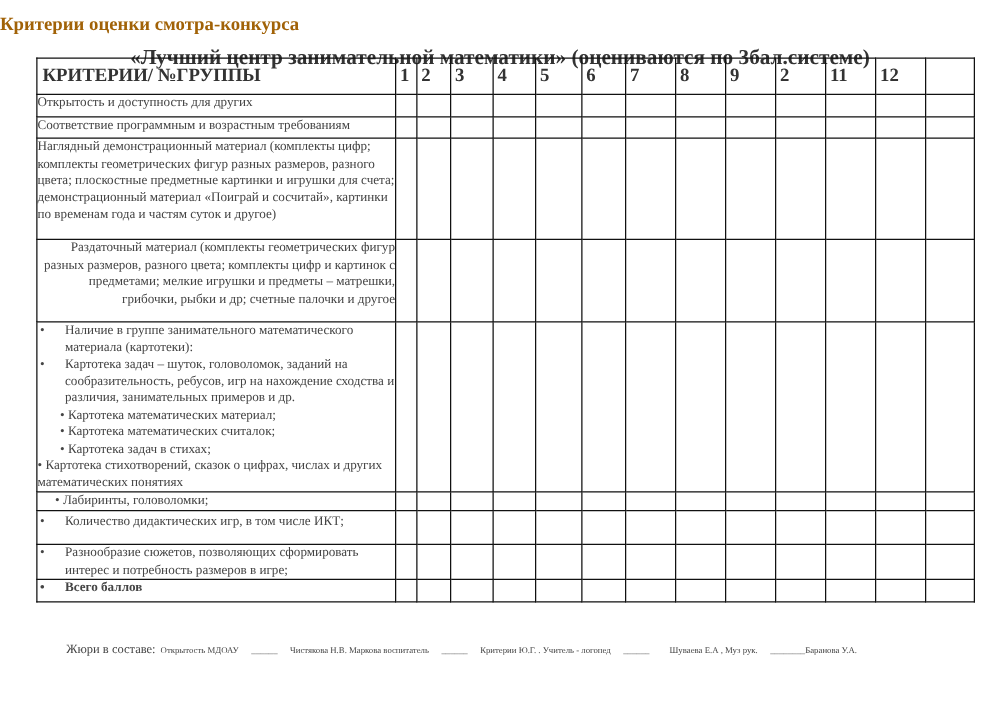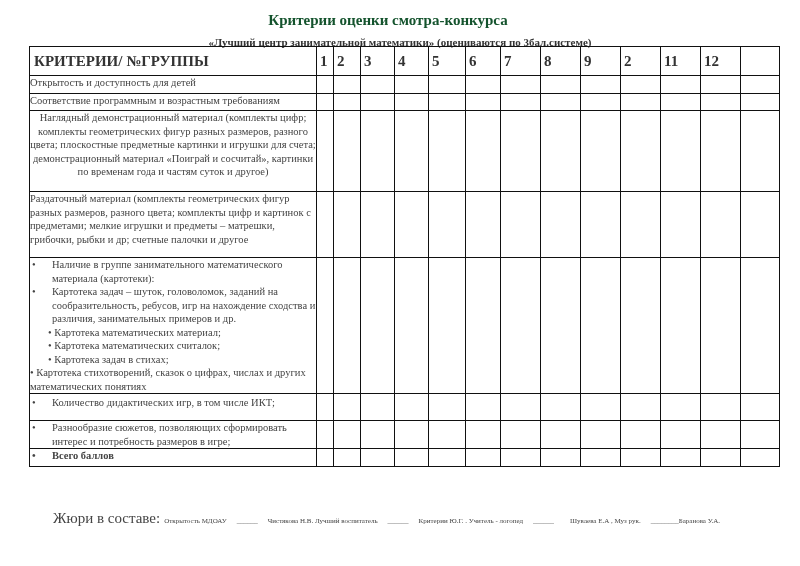--- a/index.html
+++ b/index.html
@@ -1,41 +1,41 @@
 <!DOCTYPE html>
 <html><head>
   <meta charset="utf-8">
   <style>
     html, body { margin: 0; padding: 0; background: #ffffff; }
     body { width: 800px; height: 566px; position: relative; overflow: hidden; font-family: "Liberation Serif", serif; color: #222; }
-    .title1 { position: absolute; top: 12px; left: 0; width: 776px; text-align: center; font-weight: bold; font-size: 15px; color: #14532d; }
-    .title2 { position: absolute; top: 36px; left: 0; width: 800px; text-align: center; font-weight: bold; font-size: 11px; color: #333; }
+    .title1 { position: absolute; top: 12px; left: 0; width: 776px; text-align: left; font-weight: bold; font-size: 15px; color: #a16207; }
+    .title2 { position: absolute; top: 36px; left: 0; width: 800px; text-align: center; font-weight: bold; font-size: 17px; color: #333; }
     table.crit { position: absolute; top: 46px; left: 29px; border-collapse: collapse; table-layout: fixed; width: 751px; font-family: Liberation Serif, serif; }
     table.crit td, table.crit th { border: 1.3px solid #111; padding: 0; vertical-align: top; }
     table.crit th { font-weight: bold; font-size: 15px; text-align: left; padding-left: 4px; vertical-align: middle; color: #333; }
     table.crit th.num { padding-left: 3px; }
     td.c { font-size: 10.5px; line-height: 13.5px; padding: 1px 3px 0 3px; color: #444; }
     tr.h0 { height: 29px; }
     tr.r1 { height: 18px; }
     tr.r2 { height: 17px; margin-left: 12px; }
     tr.r3 { height: 18px; }
-    tr.r4 { height: 81px; text-align: center; }
-    tr.r5 { height: 66px; }
+    tr.r4 { height: 81px; }
+    tr.r5 { height: 66px; text-align: right; }
     tr.r6 { height: 132px; }
     tr.r7 { height: 15px; }
     tr.r8 { height: 27px; }
     tr.r9 { height: 27px; }
     tr.r10 { height: 18px; }
     .bl { display: flex; }
     .bl .dot { width: 20px; flex: none; padding-left: 2px; }
     .bl .txt { flex: 1; }
     .sub { padding-left: 18px; }
     .bold { font-weight: bold; color: #222; }
     .footer { position: absolute; top: 509px; left: 53px; white-space: nowrap; color: #444; }
-    .footer .jury { font-size: 15px; }
+    .footer .jury { font-size: 10px; }
     .footer .small { font-size: 7px; }
     .gap { display: inline-block; width: 6px; }
   </style>
 </head>
 <body>
 
 <div class="title1">Критерии оценки смотра-конкурса</div>
 <div class="title2">«Лучший центр занимательной математики» (оцениваются по 3бал.системе)</div>
 
 <table class="crit">
@@ -68,21 +68,21 @@
       <th class="num">8</th>
       <th class="num">9</th>
       <th class="num">2</th>
       <th class="num">11</th>
       <th class="num">12</th>
       <th class="num"></th>
     </tr>
   </thead>
   <tbody id="tbody">
     <tr class="r1">
-      <td class="c">Открытость и доступность для детей</td>
+      <td class="c">Открытость и доступность для других</td>
     <td></td>
         <td></td>
         <td></td>
         <td></td>
         <td></td>
         <td></td>
         <td></td>
         <td></td>
         <td></td>
         <td></td>
@@ -160,20 +160,38 @@
         <td></td>
         <td></td>
         <td></td>
         <td></td>
         <td></td>
         <td></td>
         <td></td>
         <td></td>
         <td></td>
       </tr>
+    <tr class="r7">
+      <td class="c">
+          <div class="sub" style="padding-left:14px">• Лабиринты, головоломки;</div>
+        </td>
+    <td></td>
+        <td></td>
+        <td></td>
+        <td></td>
+        <td></td>
+        <td></td>
+        <td></td>
+        <td></td>
+        <td></td>
+        <td></td>
+        <td></td>
+        <td></td>
+        <td></td>
+      </tr>
     <tr class="r8">
       <td class="c">
         <div class="bl" style="margin-top:2px">
           <span class="dot">•</span>
           <span class="txt">Количество дидактических игр, в том числе ИКТ;</span>
         </div>
       </td>
     <td></td>
         <td></td>
         <td></td>
@@ -230,19 +248,19 @@
         <td></td>
         <td></td>
       </tr>
   </tbody>
 </table>
 
 <div class="footer">
   <span class="jury">Жюри в составе:</span>
   <span class="small">Открытость МДОАУ</span><span class="gap"></span>
   <span class="small">______</span><span class="gap"></span>
-  <span class="small">Чистякова Н.В. Лучший воспитатель</span><span class="gap"></span>
+  <span class="small">Чистякова Н.В. Маркова воспитатель</span><span class="gap"></span>
   <span class="small">______</span><span class="gap"></span>
   <span class="small">Критерии Ю.Г. . Учитель - логопед</span><span class="gap"></span>
   <span class="small">______</span><span class="gap"></span><span class="gap"></span>
   <span class="small">Шувaева Е.А , Муз рук.</span><span class="gap"></span>
   <span class="small">________Баранова У.А.</span>
 </div>
 
 </body></html>

